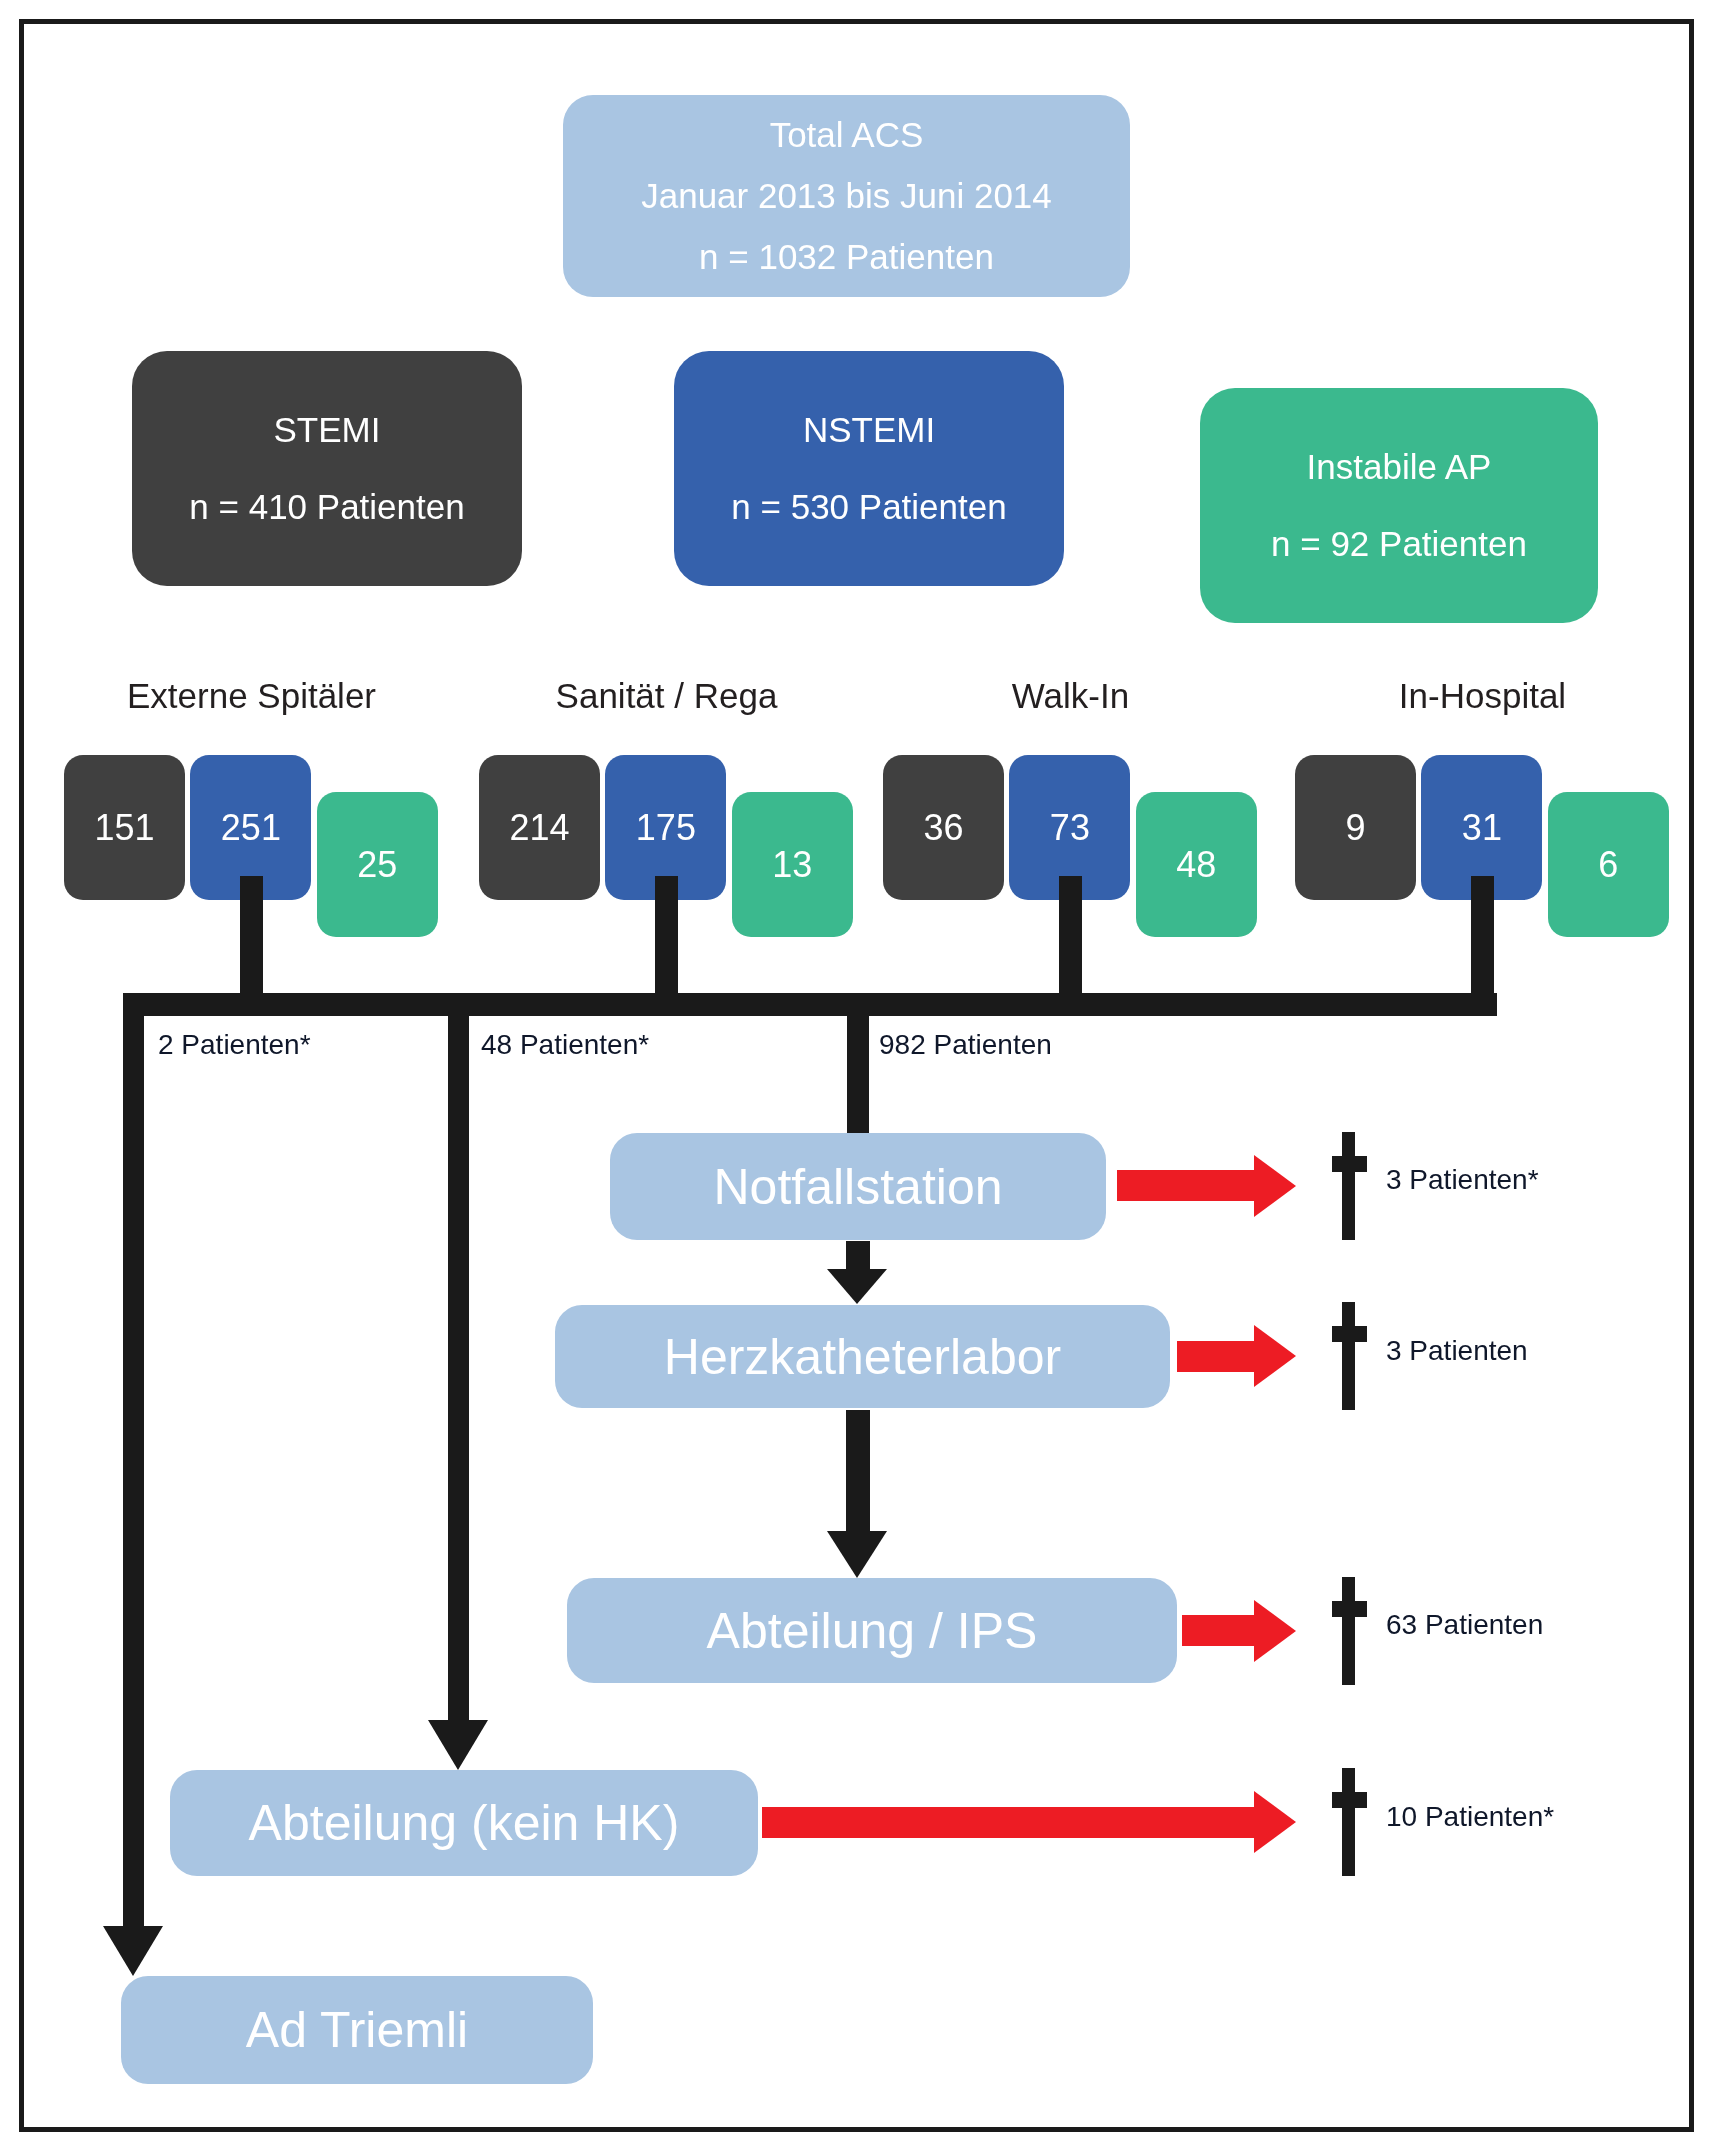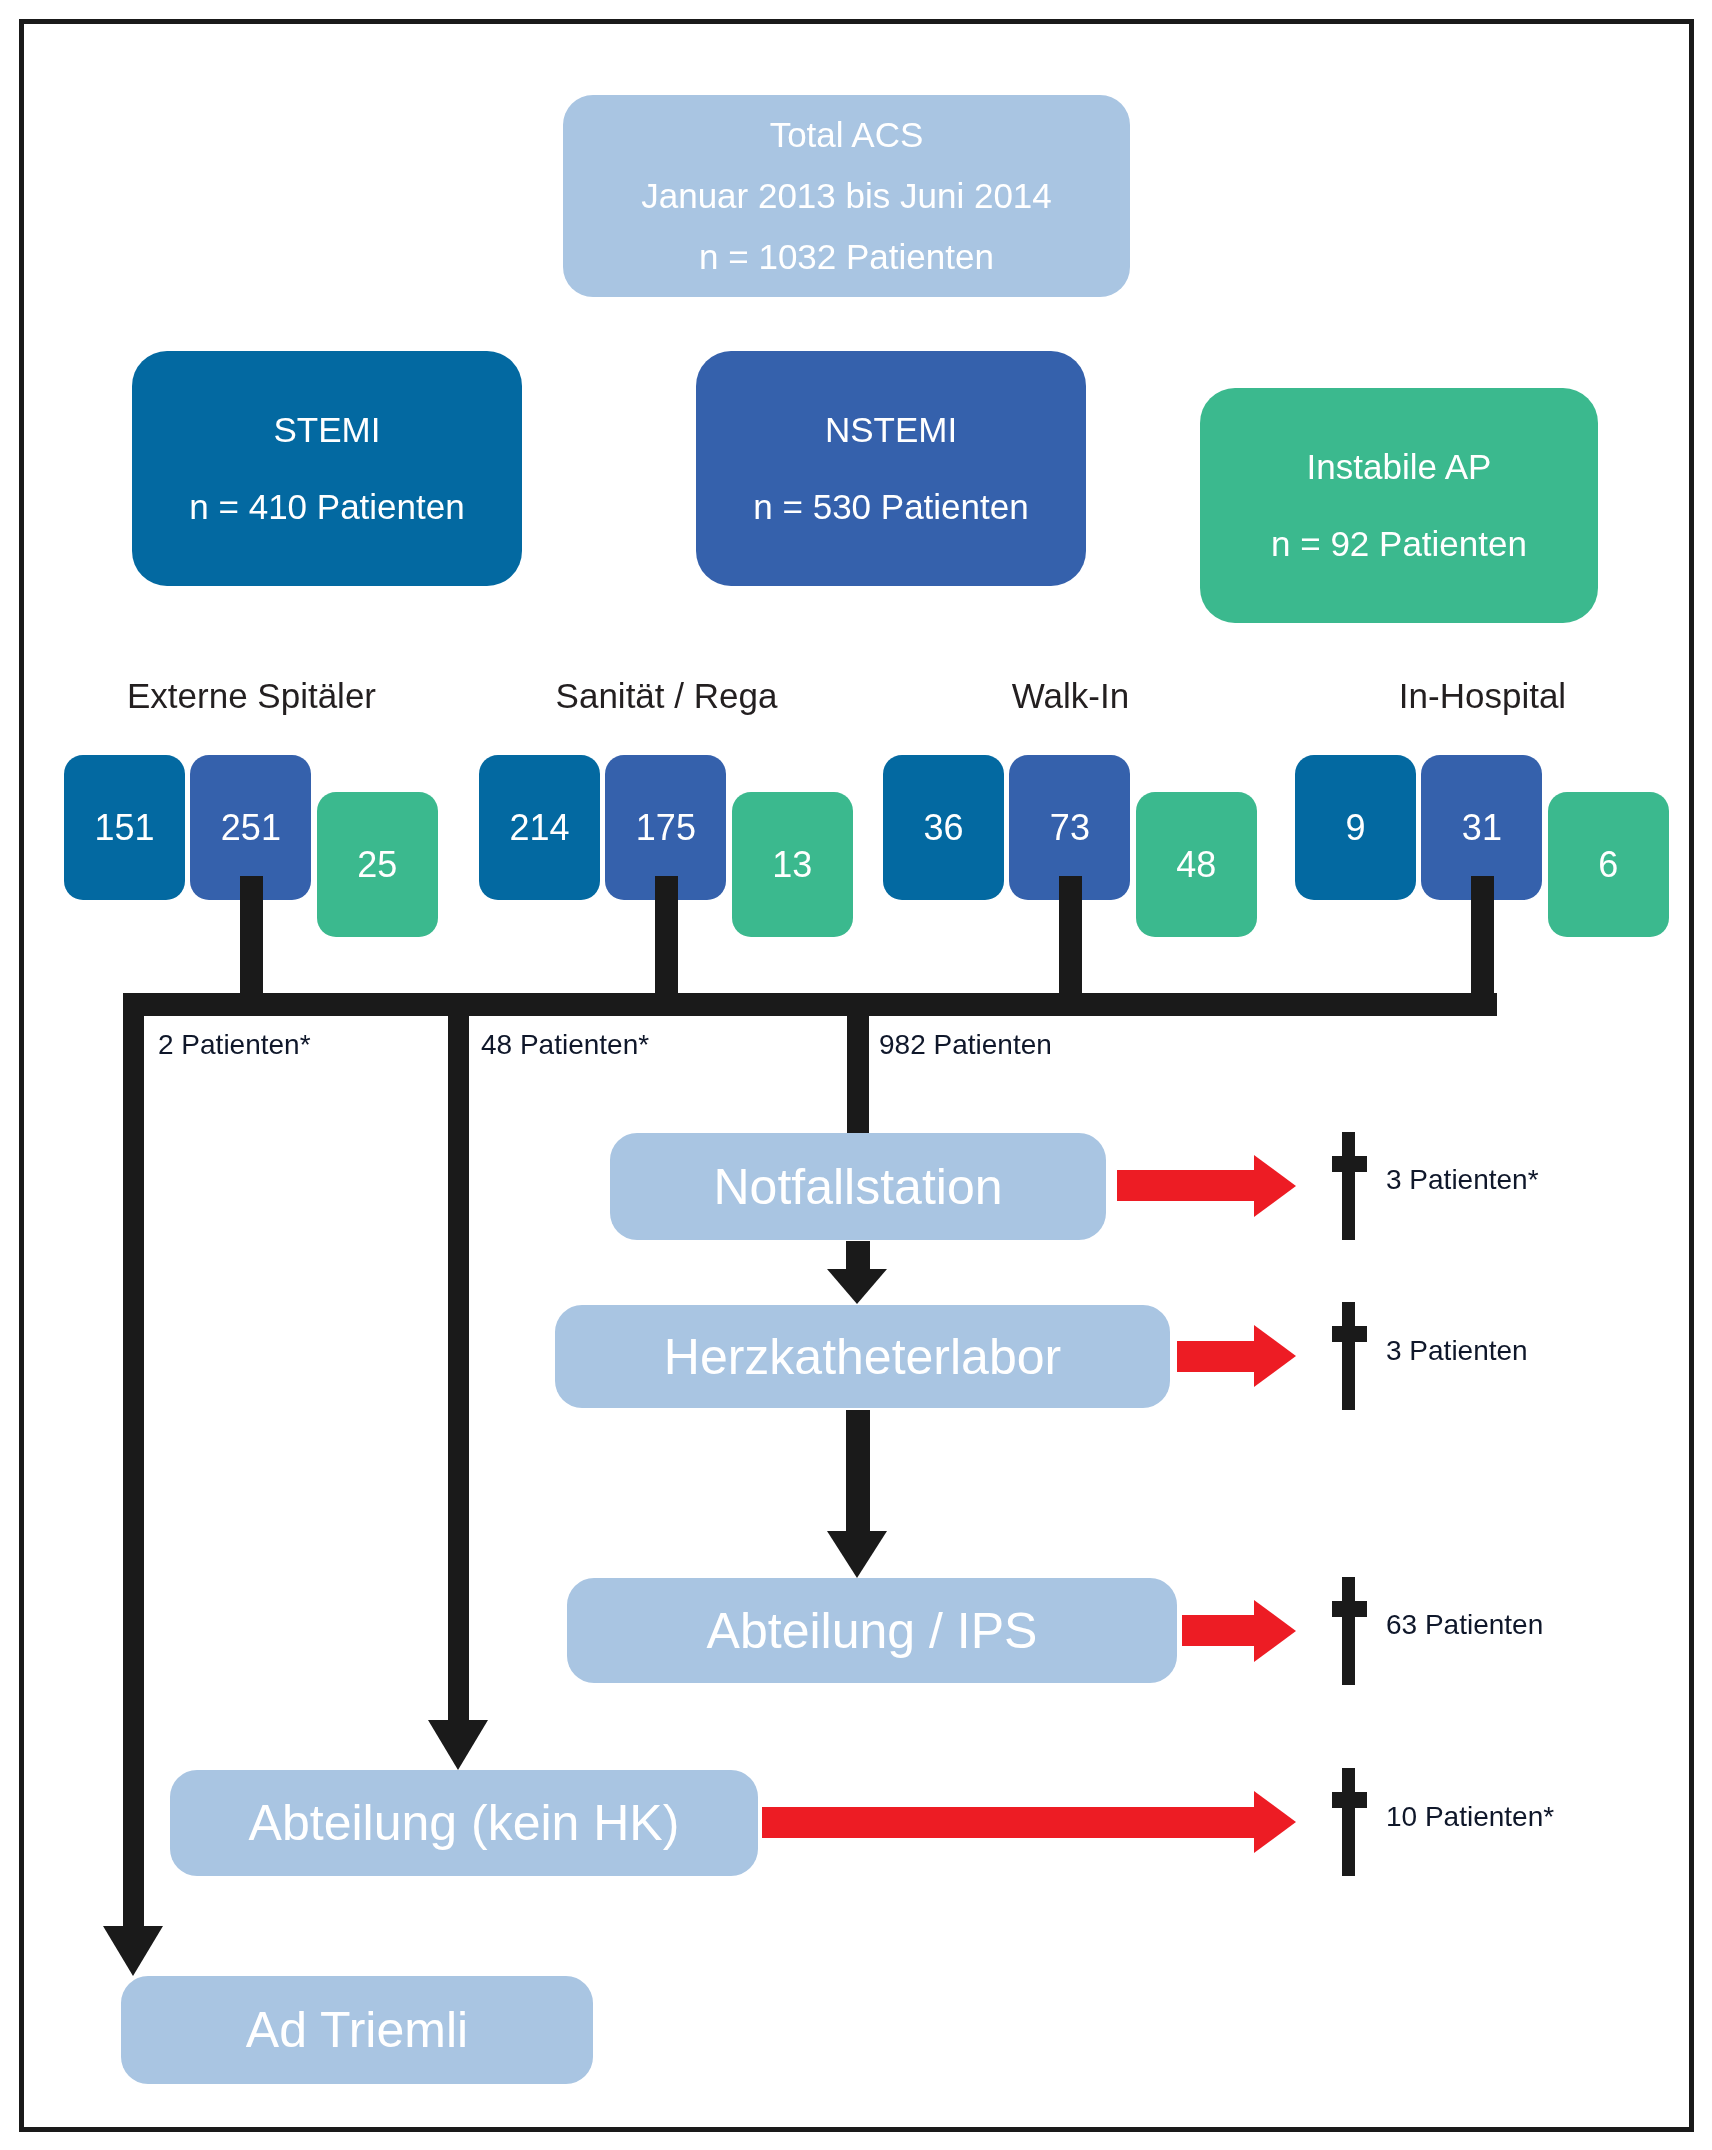--- a/index.html
+++ b/index.html
@@ -11,34 +11,34 @@
   .page { position:absolute; inset:0; }
   .frame {
     position:absolute; left:19px; top:19px; width:1675px; height:2113px;
     border:5.4px solid #1a1a1a; background:transparent;
   }
   .box {
     position:absolute; color:#ffffff; display:flex; flex-direction:column;
     align-items:center; justify-content:center; text-align:center;
   }
   .lightblue { background:#a9c5e2; }
-  .pink      { background:#0369a1; }
+  .pink      { background:#404040; }
   .blue      { background:#3561ac; }
   .green     { background:#3bb98e;margin-top:37px; }
 
   .total {
     left:563px; top:95px; width:567px; height:202px; border-radius:30px;
     font-size:35px; justify-content:space-between; padding:20px 16px;
   }
   .cat {
     top:351px; width:390px; height:235px; border-radius:35px;
     font-size:35px; justify-content:space-between; padding:59px 0;
   }
   .cat-stemi  { left:132px; }
-  .cat-nstemi { left:696px;gap:36px; }
+  .cat-nstemi { left:674px;gap:36px; }
   .cat-uap    { left:1200px; width:398px; }
 
   .group-label {
     position:absolute; top:676px; width:375px; color:#231f20;
     font-size:35px; text-align:center;
   }
   .group-row {
     position:absolute; top:755px; height:123px; display:flex; gap:5.4px;
   }
   .gbox {

